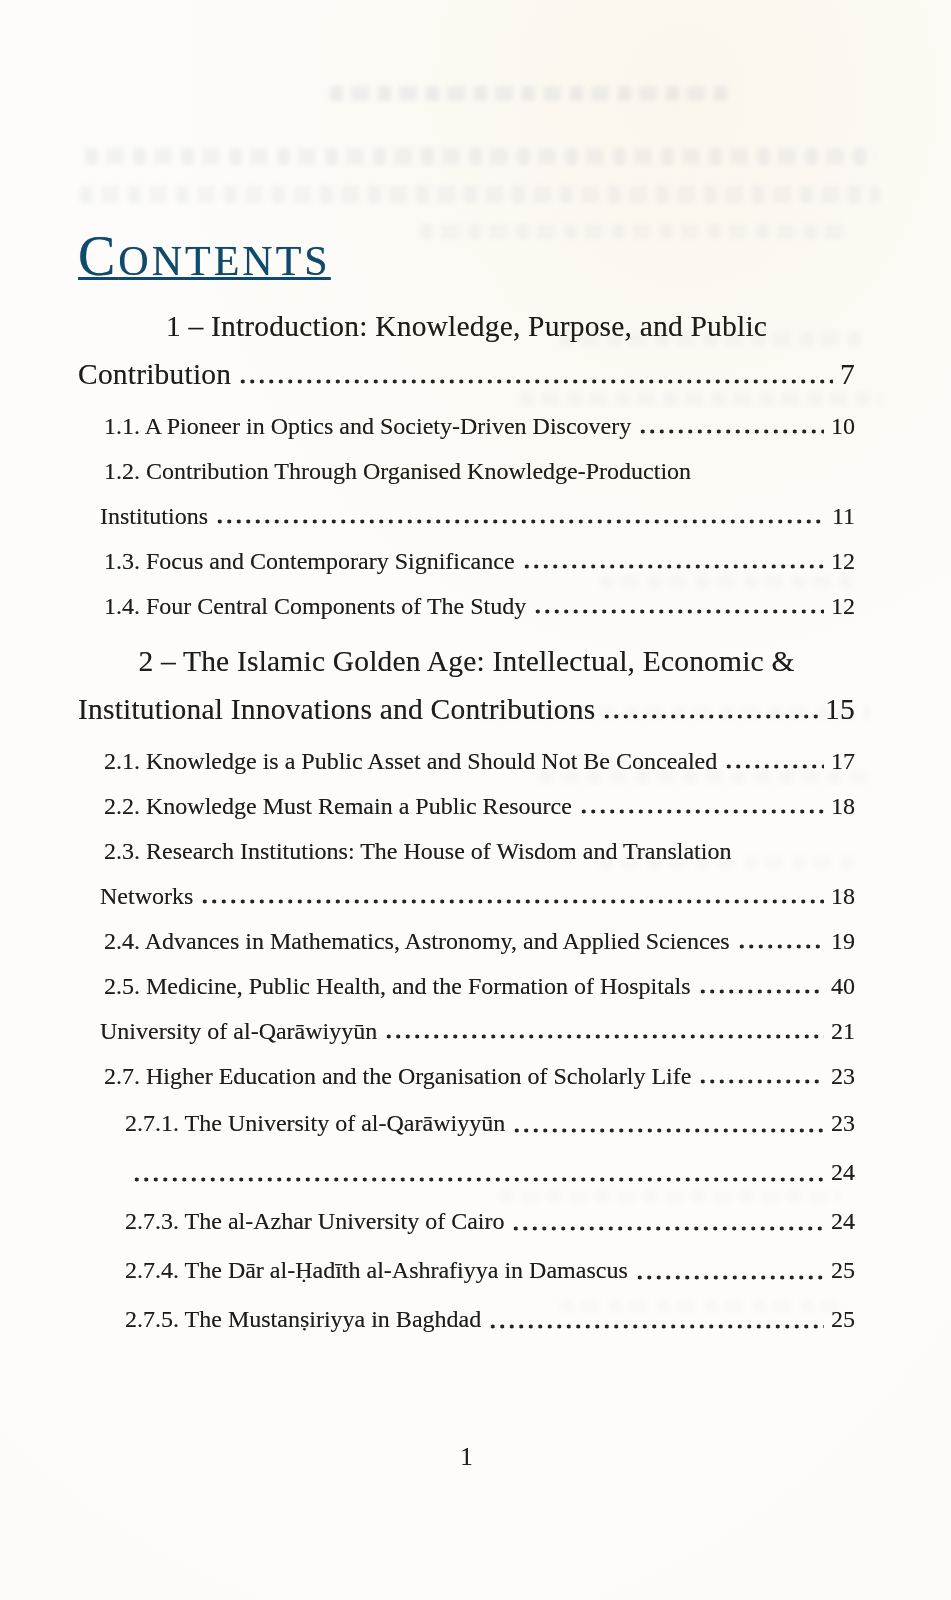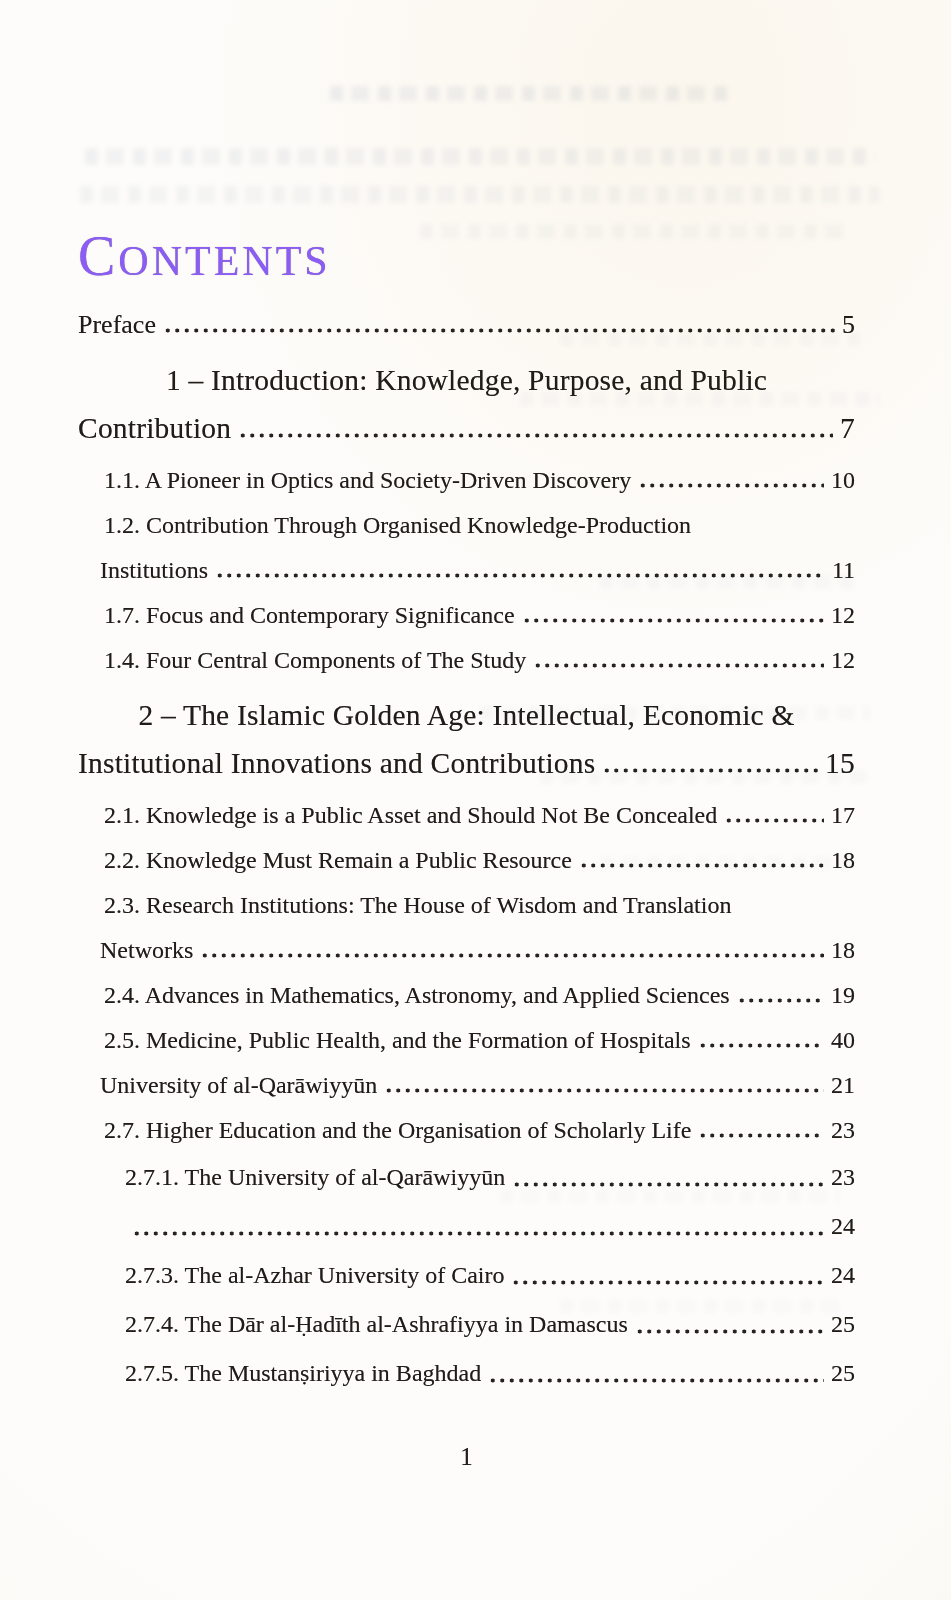--- a/index.html
+++ b/index.html
@@ -31,23 +31,24 @@
     position: absolute;
     left: 78px; top: 228px;
     width: 777px;
   }
 
   .heading {
     height: 57px;
     margin: 0 0 17px 0;
     font-weight: normal;
     letter-spacing: 3px;
-    color: #8b5cf6;
+    color: #0c4a6e;
     white-space: nowrap;
     text-shadow: 0 0 0.7px rgba(23,20,15,0.55);
+    text-decoration: underline;
   }
   .heading .cap  { font-size: 56px; line-height: 57px; }
   .heading .rest { font-size: 42px; line-height: 57px; }
 
   .row {
     display: flex;
     line-height: 45px;
     font-size: 24px;
     white-space: nowrap;
     text-shadow: 0 0 0.6px rgba(28,24,19,0.5);
@@ -98,25 +99,20 @@
 <div class="ghost" style="left:600px; top:575px; width:260px; height:14px; opacity:0.07;"></div>
 <div class="ghost" style="left:480px; top:706px; width:390px; height:14px; opacity:0.07;"></div>
 <div class="ghost" style="left:540px; top:770px; width:330px; height:14px; opacity:0.07;"></div>
 <div class="ghost" style="left:600px; top:856px; width:260px; height:13px; opacity:0.06;"></div>
 <div class="ghost" style="left:500px; top:1190px; width:340px; height:13px; opacity:0.06;"></div>
 <div class="ghost" style="left:560px; top:1300px; width:280px; height:13px; opacity:0.06;"></div>
 
 <div class="content">
   <h1 class="heading"><span class="cap">C</span><span class="rest">ONTENTS</span></h1>
   <div id="toc-rows">
-      <div class="row preface">
-    <span class="t">Preface</span>
-    <span class="dots"></span>
-    <span class="p">5</span>
-  </div>
       <div class="row chapter">
     <span class="t">1 – Introduction: Knowledge, Purpose, and Public</span>
 
   </div>
       <div class="row chapter cont">
     <span class="t">Contribution</span>
     <span class="dots"></span>
     <span class="p">7</span>
   </div>
       <div class="row section ind1">
@@ -127,21 +123,21 @@
       <div class="row section ind1">
     <span class="t">1.2. Contribution Through Organised Knowledge-Production</span>
 
   </div>
       <div class="row section ind1 cont">
     <span class="t">Institutions</span>
     <span class="dots"></span>
     <span class="p">11</span>
   </div>
       <div class="row section ind1">
-    <span class="t">1.7. Focus and Contemporary Significance</span>
+    <span class="t">1.3. Focus and Contemporary Significance</span>
     <span class="dots"></span>
     <span class="p">12</span>
   </div>
       <div class="row section ind1">
     <span class="t">1.4. Four Central Components of The Study</span>
     <span class="dots"></span>
     <span class="p">12</span>
   </div>
       <div class="row chapter">
     <span class="t">2 – The Islamic Golden Age: Intellectual, Economic &amp;</span>

